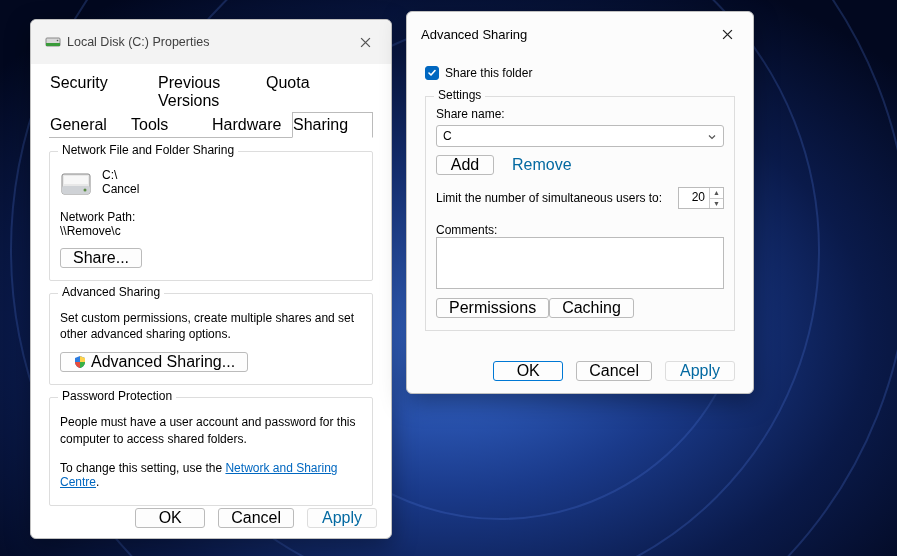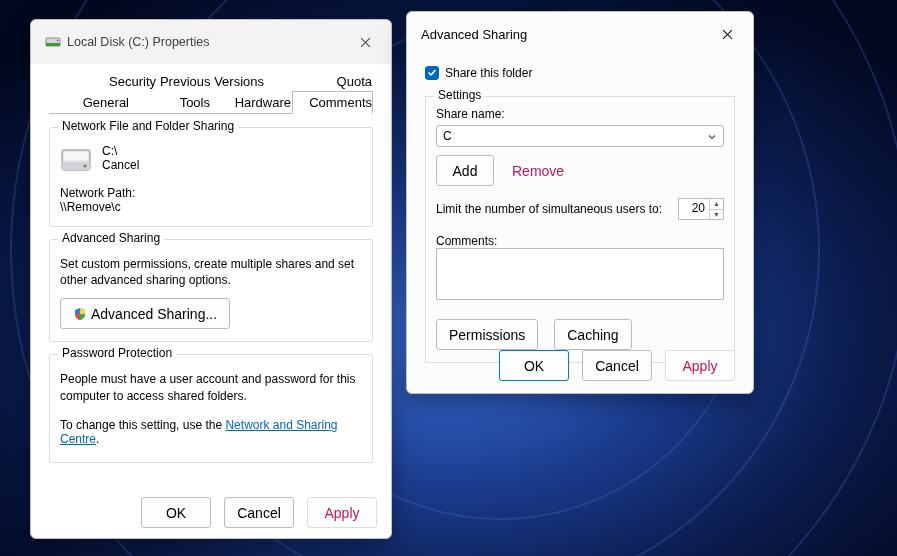--- a/index.html
+++ b/index.html
@@ -80,22 +80,22 @@
   .drive-icon svg { width:16px; height:16px; }
 
   .tabs-row {
     display: flex;
     padding: 0 18px;
     margin-top: 6px;
     width: 100%;
   }
   .tabs-row .tab {
     flex: 1;
-    text-align: right;
-    font-size: 13px;
+    text-align: left;
+    font-size: 16px;
     padding: 3px 0;
     border: 1px solid transparent;
     position: relative;
     background: #fff;
   }
   .tabs-row.row1 .tab { border-bottom: none; }
   .tabs-row.row2 { margin-top: -1px; }
   .tabs-row .tab.active {
     border: 1px solid #bbb;
     border-bottom: 1px solid #fff;
@@ -131,31 +131,31 @@
     display: inline-block;
   }
   .drive-big svg { width:32px; height:32px; }
 
   .row { display: flex; align-items: flex-start; gap: 10px; }
 
   .btn {
     display: inline-flex;
     align-items: center;
     justify-content: center;
-    height: 31px;
+    height: 20px;
     min-width: 70px;
     padding: 0 12px;
     border: 1px solid #bbb;
     background: #fdfdfd;
-    font-size: 14px;
+    font-size: 16px;
     border-radius: 3px;
     cursor: default;
   }
   .btn.primary { border-color: #0078d4; }
-  .btn.disabled { color: #be185d; border-color: #ddd; }
+  .btn.disabled { color: #0369a1; border-color: #ddd; }
   .btn.shield { gap: 4px; }
 
   .shield-icon {
     width: 14px; height: 14px;
   }
 
   .bottom-buttons {
     position: absolute;
     right: 14px;
     bottom: 10px;
@@ -256,21 +256,21 @@
 
   <div class="tabs-row row1">
     <div class="tab">Security</div>
     <div class="tab">Previous Versions</div>
     <div class="tab">Quota</div>
   </div>
   <div class="tabs-row row2">
     <div class="tab">General</div>
     <div class="tab">Tools</div>
     <div class="tab">Hardware</div>
-    <div class="tab active">Comments</div>
+    <div class="tab active">Sharing</div>
   </div>
   <div class="tabs-underline"></div>
 
   <div class="groupbox">
     <div class="legend">Network File and Folder Sharing</div>
     <div class="row">
       <span class="drive-big">
         <svg viewBox="0 0 32 32">
             <rect x="2" y="6" width="28" height="20" rx="2" fill="#e8e8e8" stroke="#888"></rect>
             <rect x="2" y="18" width="28" height="8" rx="2" fill="#cfd2d6"></rect>
@@ -278,20 +278,23 @@
             <rect x="4" y="8" width="24" height="8" fill="#f7f7f7"></rect>
           </svg>
       </span>
       <div>
         <div>C:\</div>
         <div>Cancel</div>
       </div>
     </div>
     <div style="margin-top:10px;">Network Path:</div>
     <div>\\Remove\c</div>
+    <div style="margin-top:10px;">
+      <span class="btn">Share...</span>
+    </div>
   </div>
 
   <div class="groupbox">
     <div class="legend">Advanced Sharing</div>
     <div style="line-height:1.35;">Set custom permissions, create multiple shares and set other advanced sharing options.</div>
     <div style="margin-top:10px;">
       <span class="btn shield">
         <span class="shield-icon">
           <svg viewBox="0 0 14 14">
               <path d="M7 1 L12 3 V7 C12 10 9.5 12.5 7 13 C4.5 12.5 2 10 2 7 V3 Z" fill="#2d7de0"></path>
@@ -367,21 +370,21 @@
           <span class="arrows">
             <div>▲</div>
             <div>▼</div>
           </span>
         </span>
       </div>
 
       <div style="margin-top:14px;">Comments:</div>
       <textarea class="comments" value="" style=""></textarea>
 
-      <div style="margin-top:16px; display:flex; gap:16px;">
+      <div style="margin-top:6px; display:flex; gap:0;">
         <span class="btn">Permissions</span>
         <span class="btn">Caching</span>
       </div>
     </div>
   </div>
 
   <div class="bottom-buttons" style="bottom:12px; right:18px;">
     <span class="btn primary">OK</span>
     <span class="btn">Cancel</span>
     <span class="btn disabled">Apply</span>

